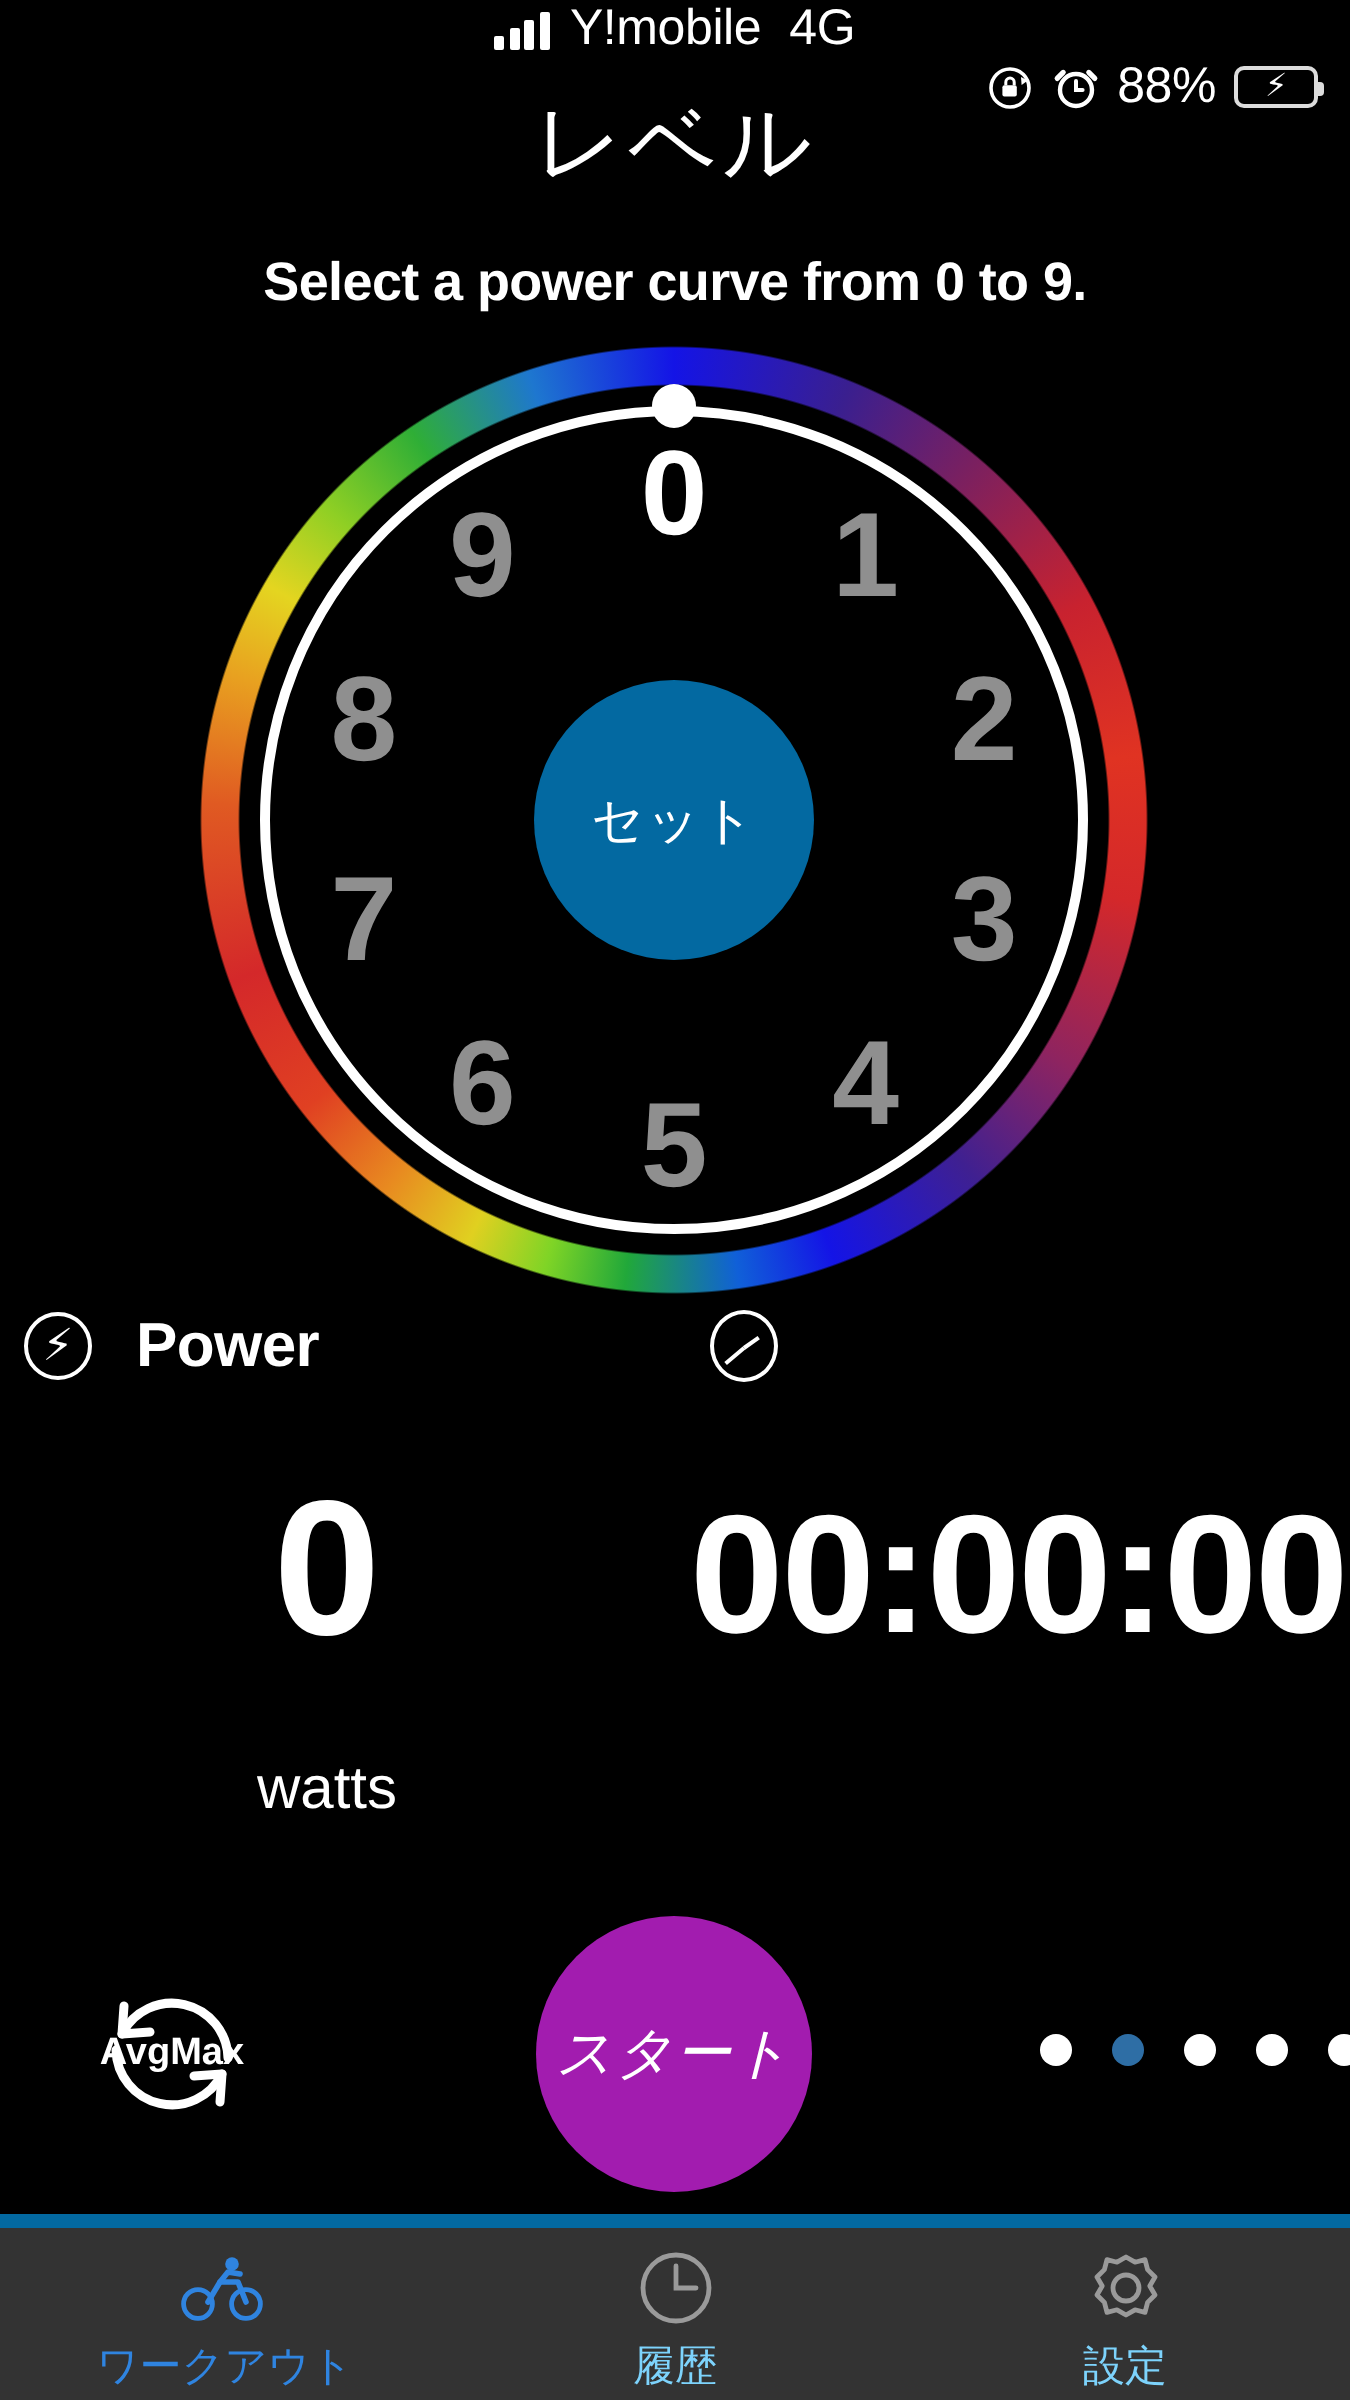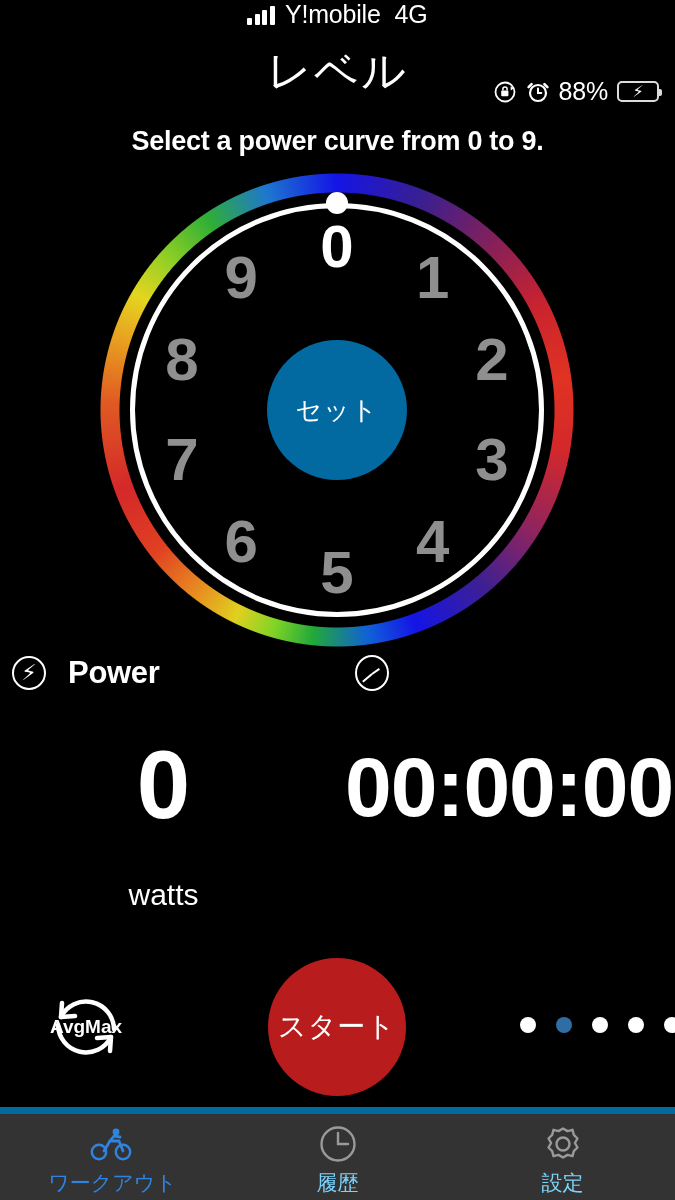--- a/index.html
+++ b/index.html
@@ -38,21 +38,20 @@
     font-size: 25px;
     font-weight: 600;
     pointer-events: none;
   }
   .sb-right {
     margin-left: auto;
     display: flex;
     align-items: center;
     gap: 9px;
     z-index: 2;
-    margin-top: 48px;
   }
   .signal-bars { display: flex; align-items: flex-end; gap: 2.5px; height: 20px; }
   .signal-bars i { display: block; width: 5px; background: #fff; border-radius: 1px; }
   .signal-bars i:nth-child(1) { height: 7px; }
   .signal-bars i:nth-child(2) { height: 11px; }
   .signal-bars i:nth-child(3) { height: 15px; }
   .signal-bars i:nth-child(4) { height: 19px; }
   .carrier { font-size: 25px; font-weight: 500; }
   .net { font-size: 25px; font-weight: 500; margin-left: 4px; }
   .pct { font-size: 25px; font-weight: 500; }
@@ -284,27 +283,28 @@
     font-weight: bold;
     line-height: 1.12;
     color: #fff;
   }
 
   .start-btn {
     position: absolute;
     left: 268px; top: 958px;
     width: 138px; height: 138px;
     border-radius: 50%;
-    background: #b91c1c;
+    background: #a21caf;
     display: flex;
     align-items: center;
     justify-content: center;
     font-size: 28px;
     color: #fff;
     letter-spacing: 1px;
+    font-style: italic;
   }
 
   .page-dots {
     position: absolute;
     left: 520px; top: 1017px;
     display: flex;
     gap: 20px;
   }
   .page-dots .dot {
     width: 16px; height: 16px;

